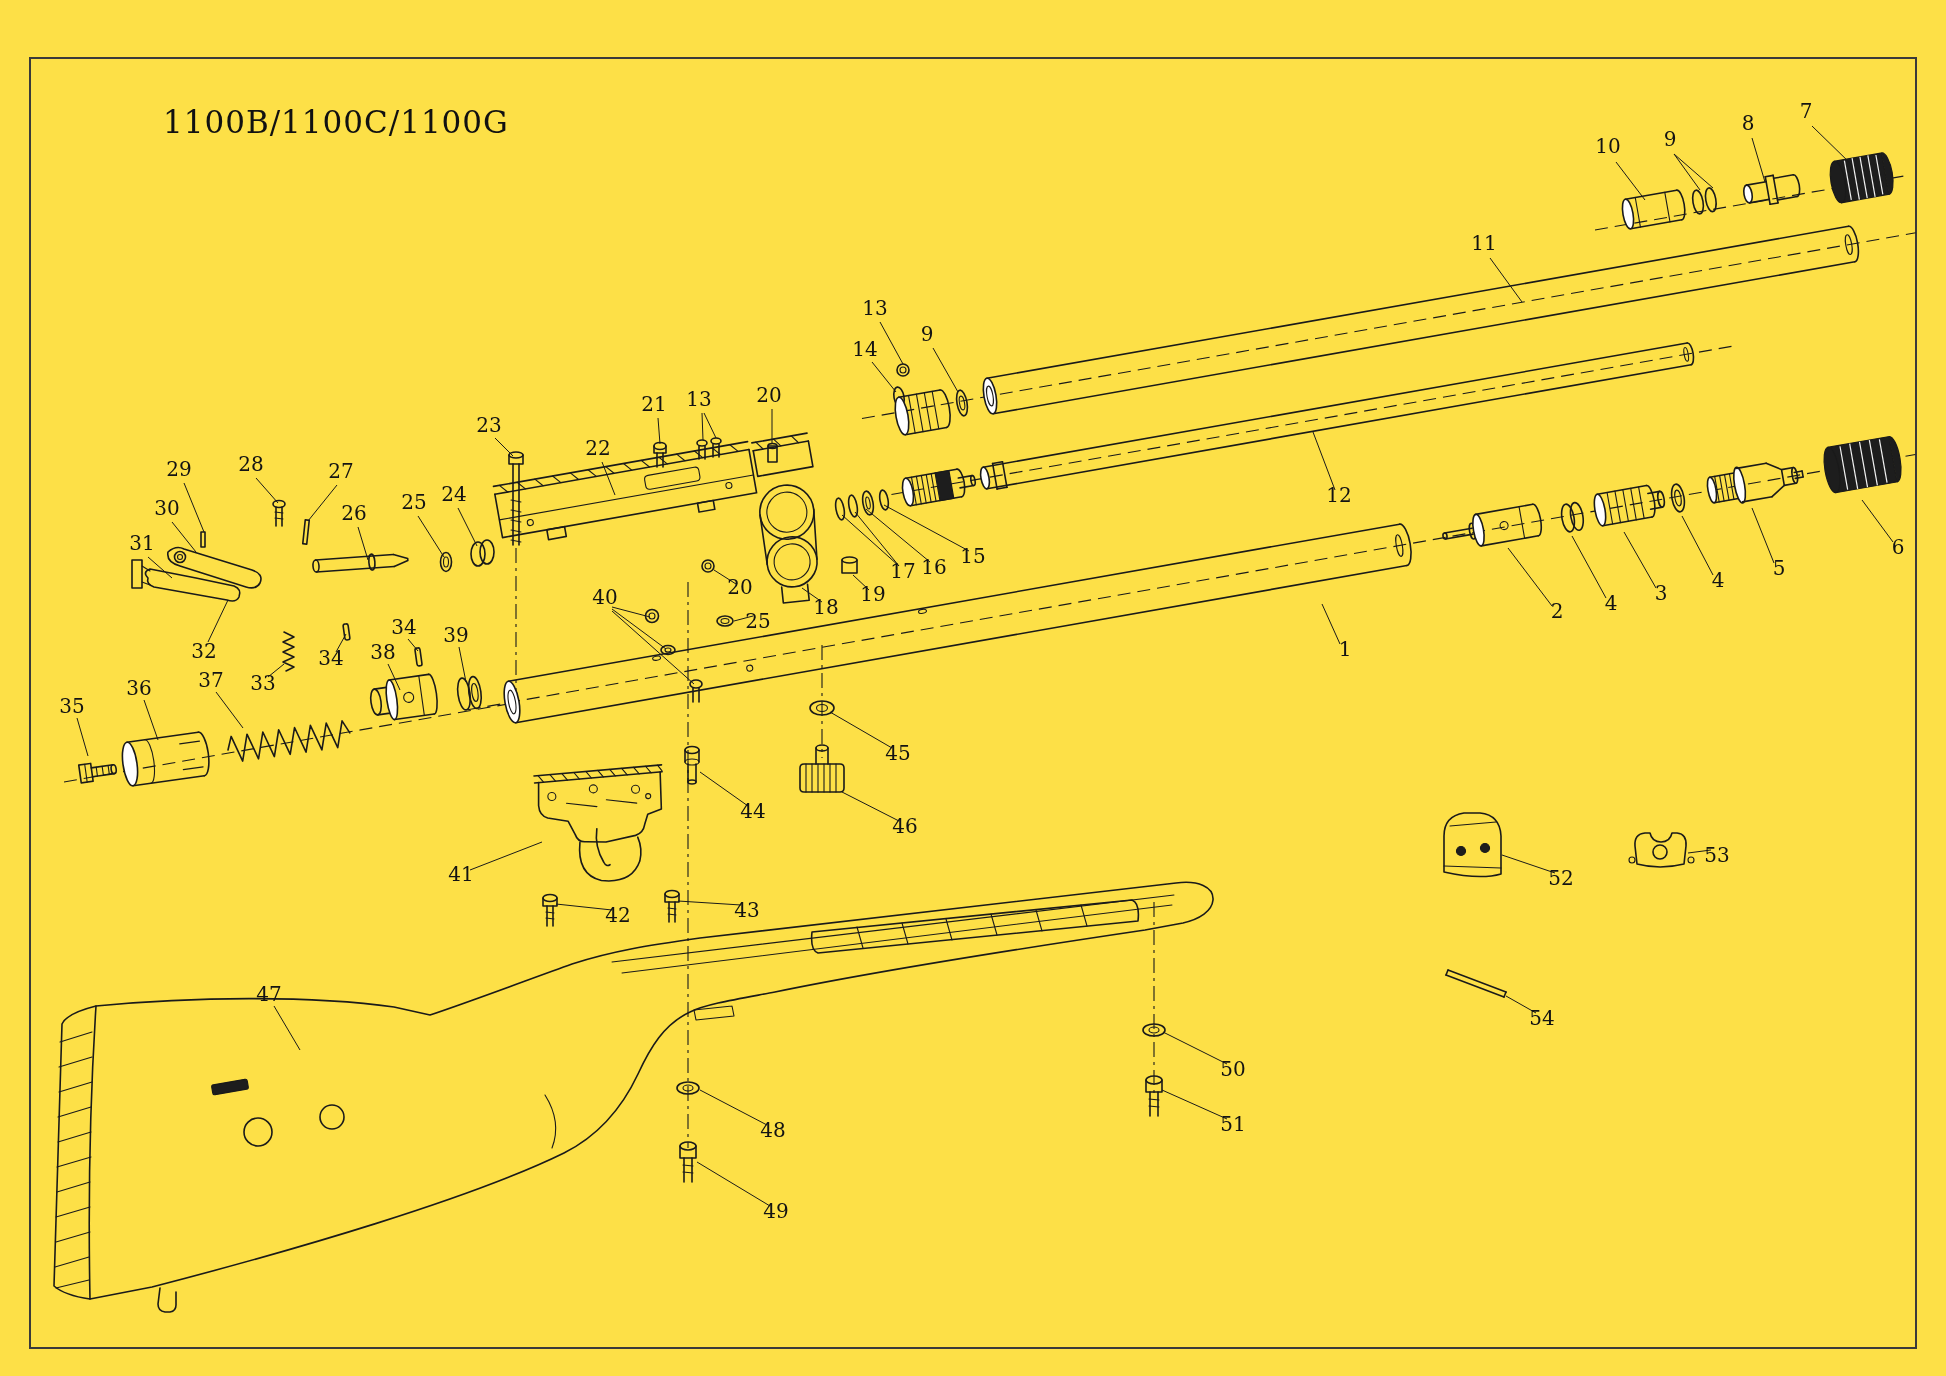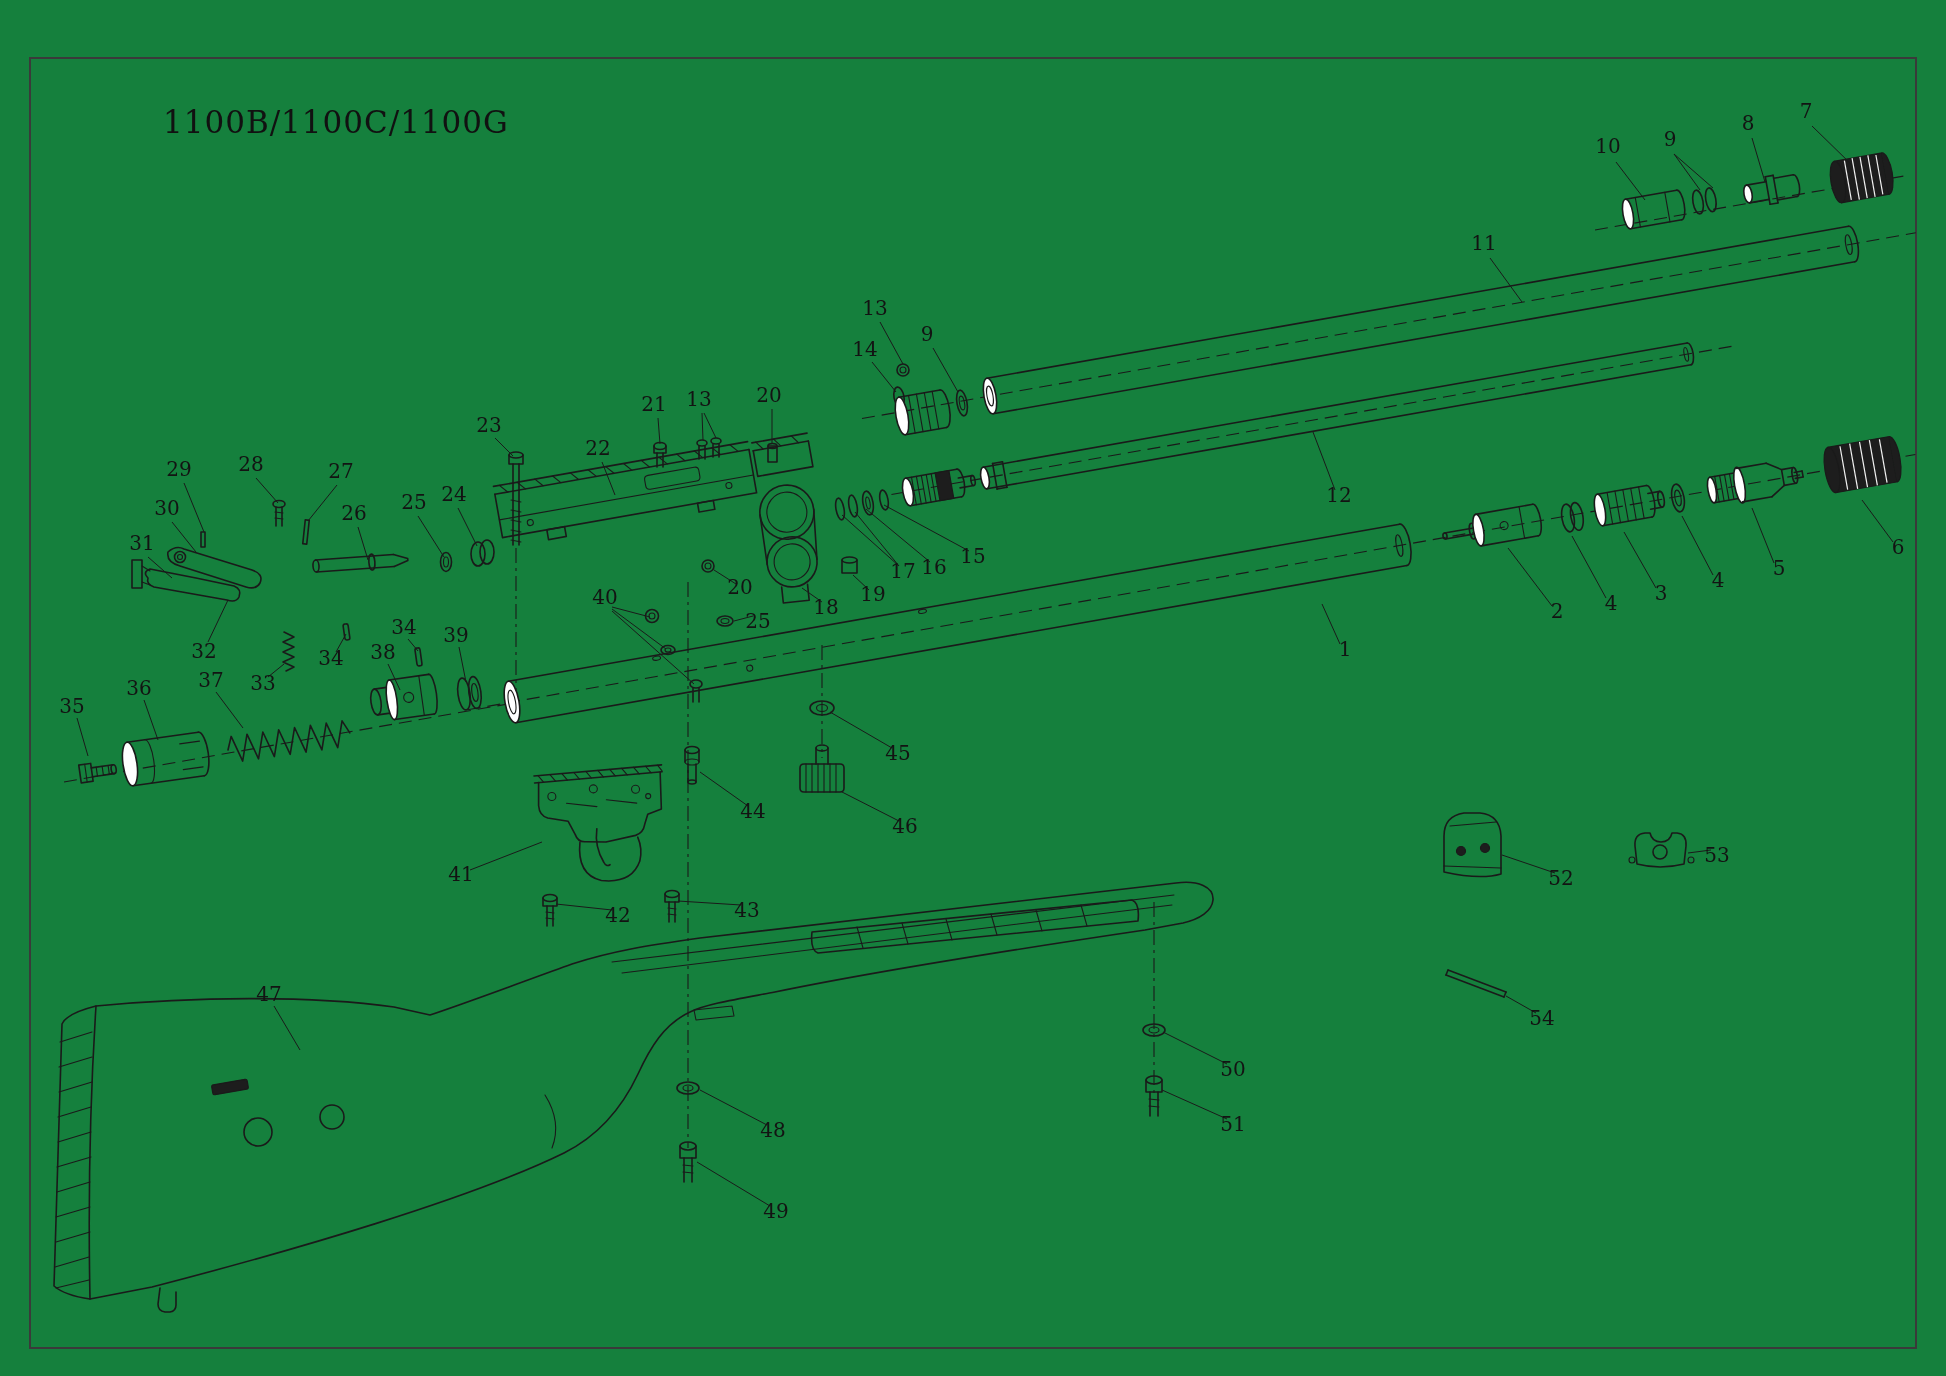--- a/index.html
+++ b/index.html
@@ -1,16 +1,16 @@
 <!DOCTYPE html>
 <html><head>
 <meta charset="utf-8">
 <style>
   html,body{margin:0;padding:0;background:#fff;}
-  .page{width:1946px;height:1376px;position:relative;background:#15803d;overflow:hidden;}
+  .page{width:1946px;height:1376px;position:relative;background:#fde047;overflow:hidden;}
   svg{display:block;}
   .ln{stroke:#1a1a1a;fill:none;stroke-width:1.6;stroke-linecap:round;stroke-linejoin:round;}
   .thin{stroke:#1a1a1a;fill:none;stroke-width:1.1;stroke-linecap:round;}
   .dash{stroke:#1a1a1a;fill:none;stroke-width:1.1;stroke-dasharray:13 7;}
   .dashdot{stroke:#1a1a1a;fill:none;stroke-width:1.1;stroke-dasharray:15 5 3 5;}
   .lead{stroke:#1a1a1a;fill:none;stroke-width:1;}
   .dark{fill:#1d1d1d;stroke:#1a1a1a;stroke-width:1.2;}
   .wfill{fill:#fff;stroke:#1a1a1a;stroke-width:1.6;}
   .lbl{font-family:"DejaVu Serif",serif;font-size:20px;fill:#131313;}
   .ttl{font-family:"DejaVu Serif",serif;font-size:31px;fill:#111;letter-spacing:1px;}

